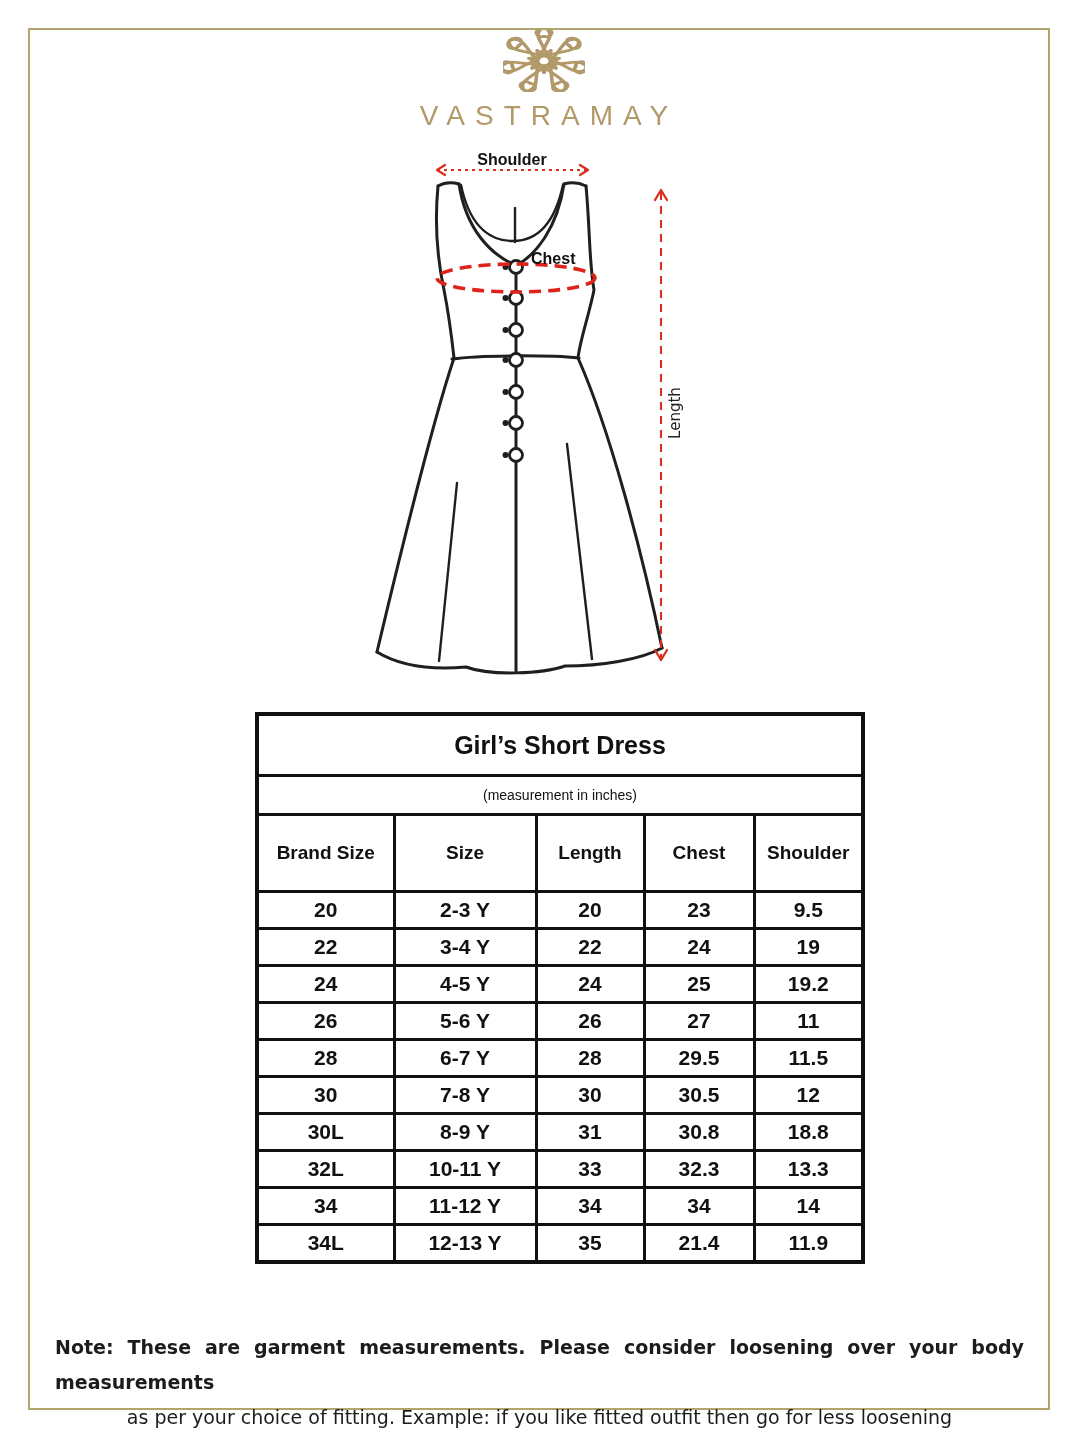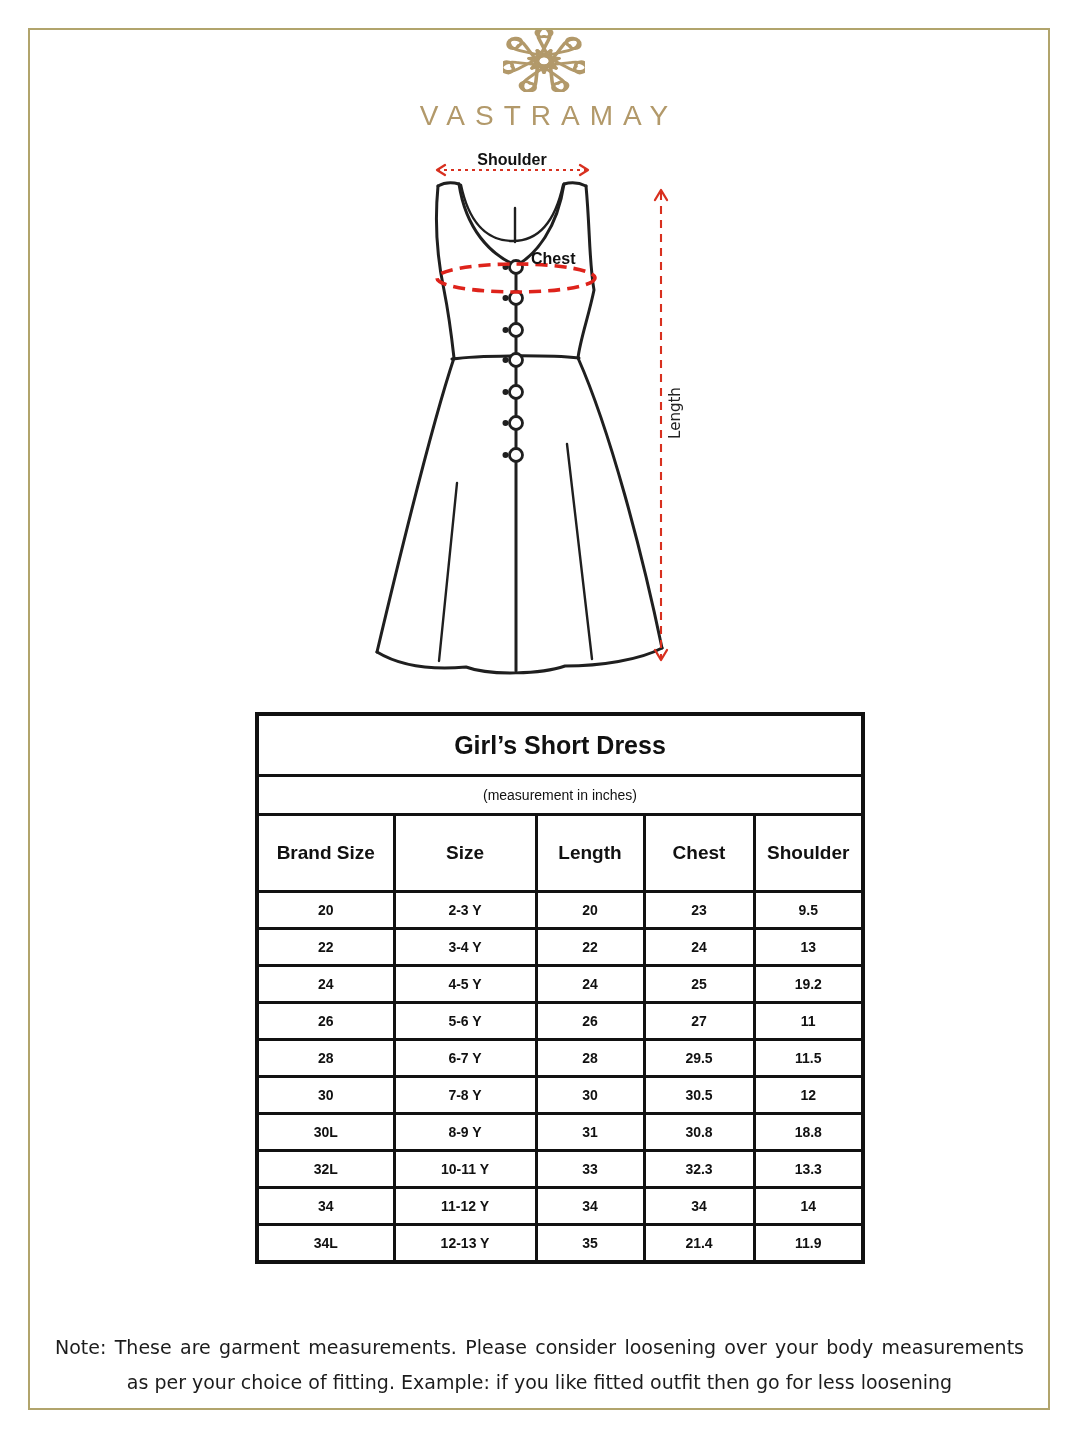--- a/index.html
+++ b/index.html
@@ -33,27 +33,27 @@
   
   .size-table{
     position:absolute;left:255px;top:712px;width:606px;
     border-collapse:collapse;table-layout:fixed;
     border:4px solid #111111;
   }
   .size-table td{border:3px solid #111111;text-align:center;vertical-align:middle;color:#111111;}
   .row-title td{height:56px;font-size:25px;font-weight:700;}
   .row-subtitle td{height:34px;font-size:14px;font-weight:400;}
   .row-headers td{height:74px;font-size:19px;font-weight:700;line-height:1.2;padding:0 6px;}
-  .row-data td{height:32px;font-size:14px;font-weight:700;text-align:center;}
+  .row-data td{height:32px;font-size:21px;font-weight:700;text-align:center;}
   
   .note{
     position:absolute;left:55px;top:1330px;width:969px;
     font-family:"DejaVu Sans",sans-serif;font-size:19px;color:#1c1c1c;line-height:35px;
   }
-  .note-line1{text-align:justify;text-align-last:justify;}
+  .note-line1{text-align:justify;text-align-last:justify;font-weight:bold;}
   .note-line2{text-align:center;}
 </style>
 </head>
 <body>
 
 <div class="page">
   <div class="gold-frame"></div>
 
   <div class="logo">
     <svg class="emblem" width="82" height="62" viewBox="-24 -24 48 48" preserveAspectRatio="none">
@@ -168,21 +168,21 @@
         <td>2-3 Y</td>
         <td>20</td>
         <td>23</td>
         <td>9.5</td>
       </tr>
       <tr class="row-data">
         <td>22</td>
         <td>3-4 Y</td>
         <td>22</td>
         <td>24</td>
-        <td>13</td>
+        <td>19</td>
       </tr>
       <tr class="row-data">
         <td>24</td>
         <td>4-5 Y</td>
         <td>24</td>
         <td>25</td>
         <td>19.2</td>
       </tr>
       <tr class="row-data">
         <td>26</td>

